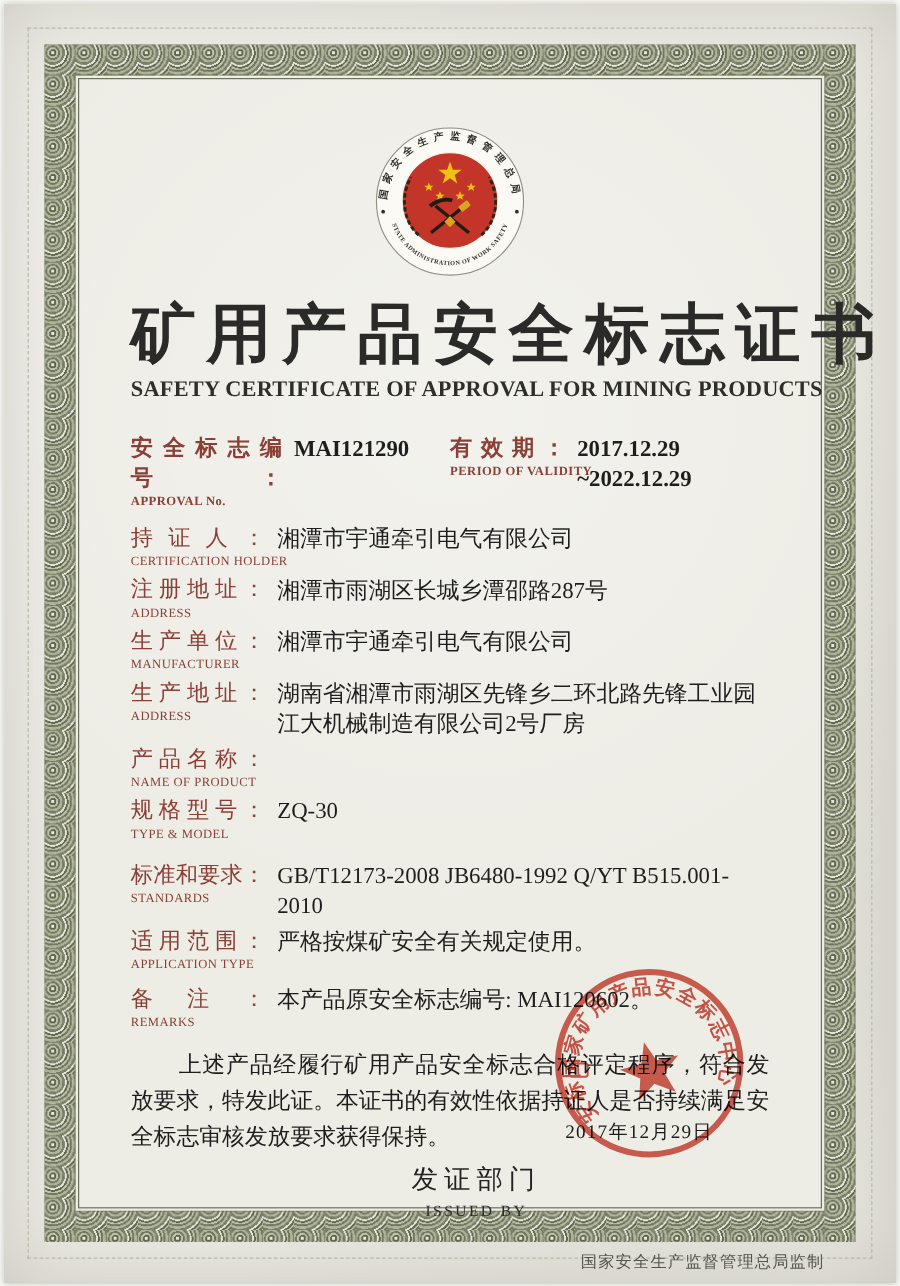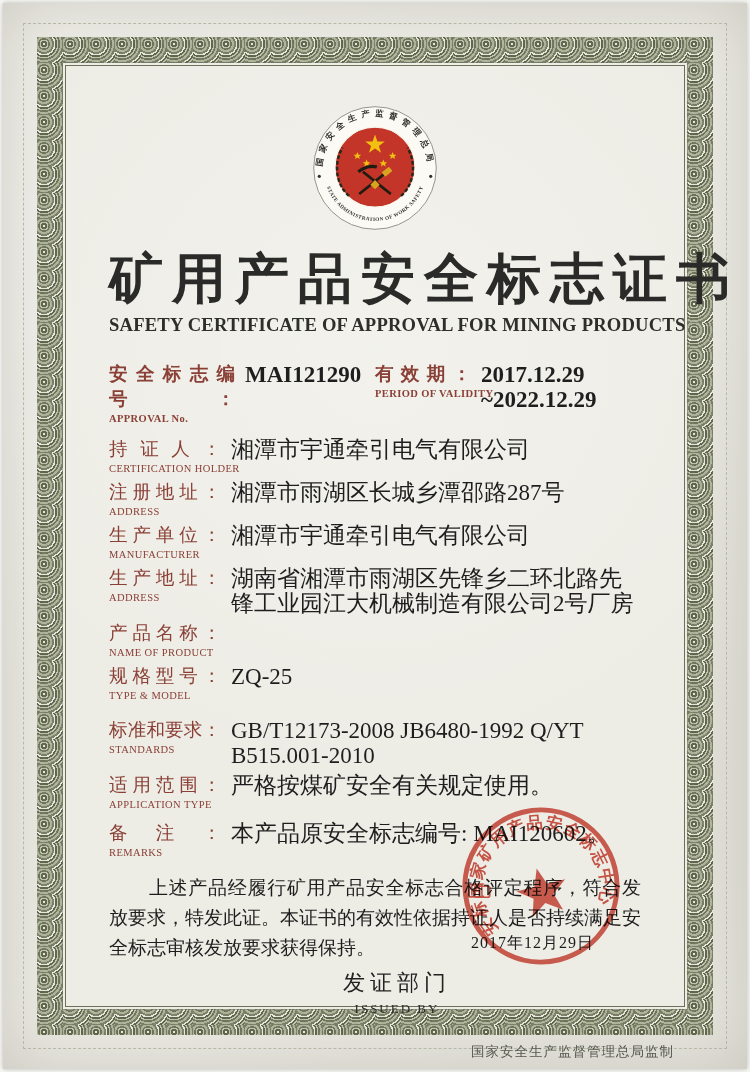--- a/index.html
+++ b/index.html
@@ -58,21 +58,21 @@
   .ap-left{display:flex;width:50%;}
   .ap-right{display:flex;flex:1;}
   .lbl{flex:none;}
   .lbl .zh{
     font-size:18.5px;color:#8a4036;line-height:25px;
     text-align:justify;text-align-last:justify;
   }
   .lbl .en{font-size:10.5px;color:#8a4036;letter-spacing:.4px;line-height:12px;margin-top:1px;white-space:nowrap;}
   .ap-left .lbl{width:126px;}
   .ap-right .lbl{width:96px;}
-  .val{font-size:23px;line-height:25px;color:#1e1e1e;padding-left:10px;}
+  .val{font-size:19px;line-height:25px;color:#1e1e1e;padding-left:10px;}
   .fields{margin-top:12px;}
   .field-row{display:flex;margin-bottom:5px;}
   .field-row .lbl{width:112px;}
   .field-row .val{flex:1;}
   .gap-lg{margin-top:16px;}
   .gap-md{margin-top:10px;}
   .paragraph{
     margin-top:14px;font-size:19px;line-height:30px;color:#1d1d1d;
     text-align:justify;text-indent:2.1em;
   }
@@ -81,21 +81,21 @@
   .issued .en{font-size:13px;letter-spacing:2px;color:#2b2b2b;margin-top:3px;}
   .date{
     position:absolute;left:468px;top:930px;font-size:16px;color:#1d1d1d;
     letter-spacing:1px;z-index:3;
   }
   .seal{
     position:absolute;left:450px;top:795px;width:176px;height:176px;
     mix-blend-mode:multiply;opacity:.92;z-index:4;transform:rotate(-14deg);
   }
   .footer-imprint{
-    position:absolute;right:73px;bottom:8px;font-size:13.5px;
+    position:absolute;right:60px;bottom:8px;font-size:13.5px;
     letter-spacing:1px;color:#54564c;z-index:2;
   }
 </style>
 </head>
 <body>
 
 <div class="paper">
 
   <div class="ghost" style="left:300px;top:280px;width:72px;height:40px;transform:rotate(-28deg);"></div>
   <div class="ghost" style="left:420px;top:250px;width:64px;height:38px;transform:rotate(18deg);"></div>
@@ -206,21 +206,21 @@
         <div class="lbl">
           <div class="zh">产品名称：</div>
           <div class="en">NAME OF PRODUCT</div>
         </div>
       </div>
       <div class="field-row">
         <div class="lbl">
           <div class="zh">规格型号：</div>
           <div class="en">TYPE &amp; MODEL</div>
         </div>
-        <div class="val">ZQ-25</div>
+        <div class="val">ZQ-30</div>
       </div>
       <div class="field-row gap-lg">
         <div class="lbl">
           <div class="zh">标准和要求：</div>
           <div class="en">STANDARDS</div>
         </div>
         <div class="val">GB/T12173-2008 JB6480-1992 Q/YT B515.001-2010</div>
       </div>
       <div class="field-row">
         <div class="lbl">

